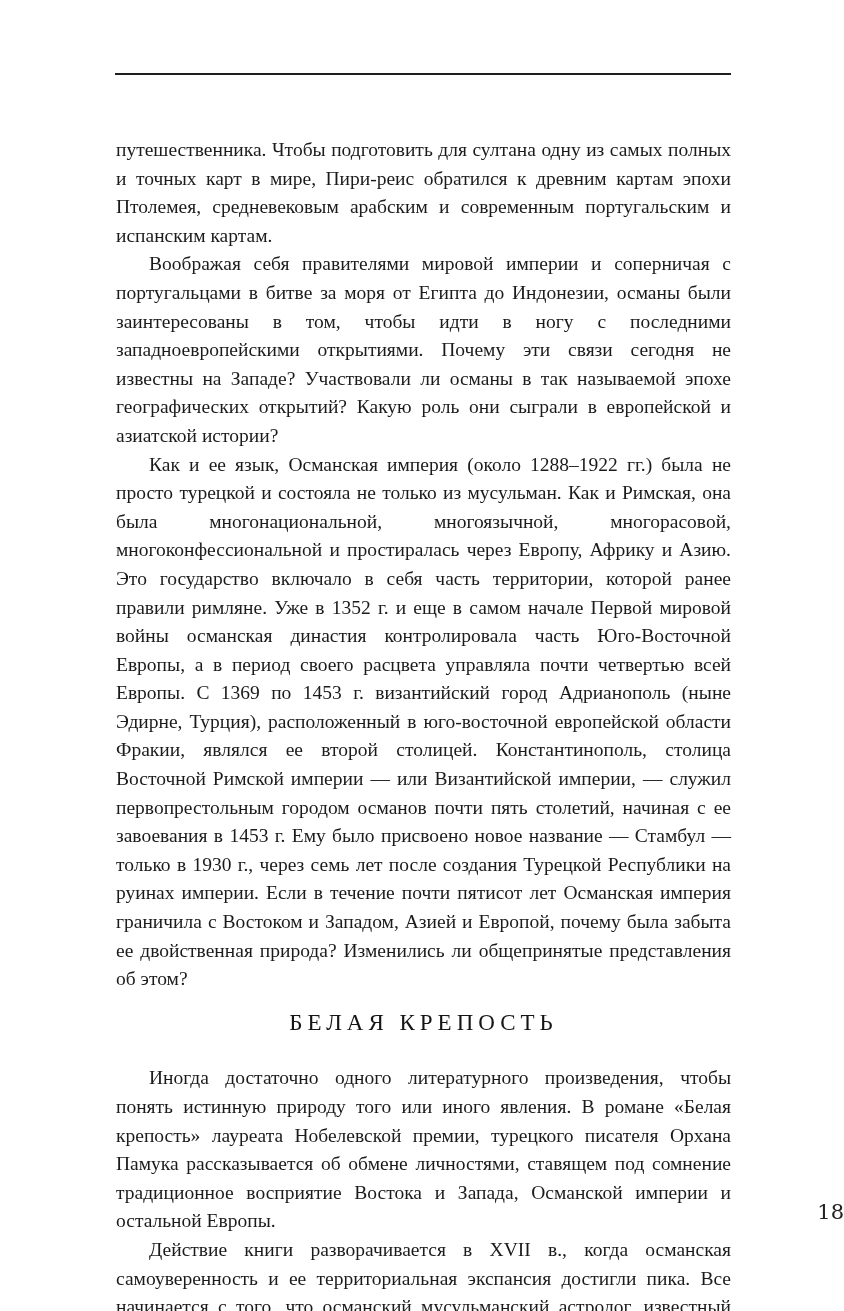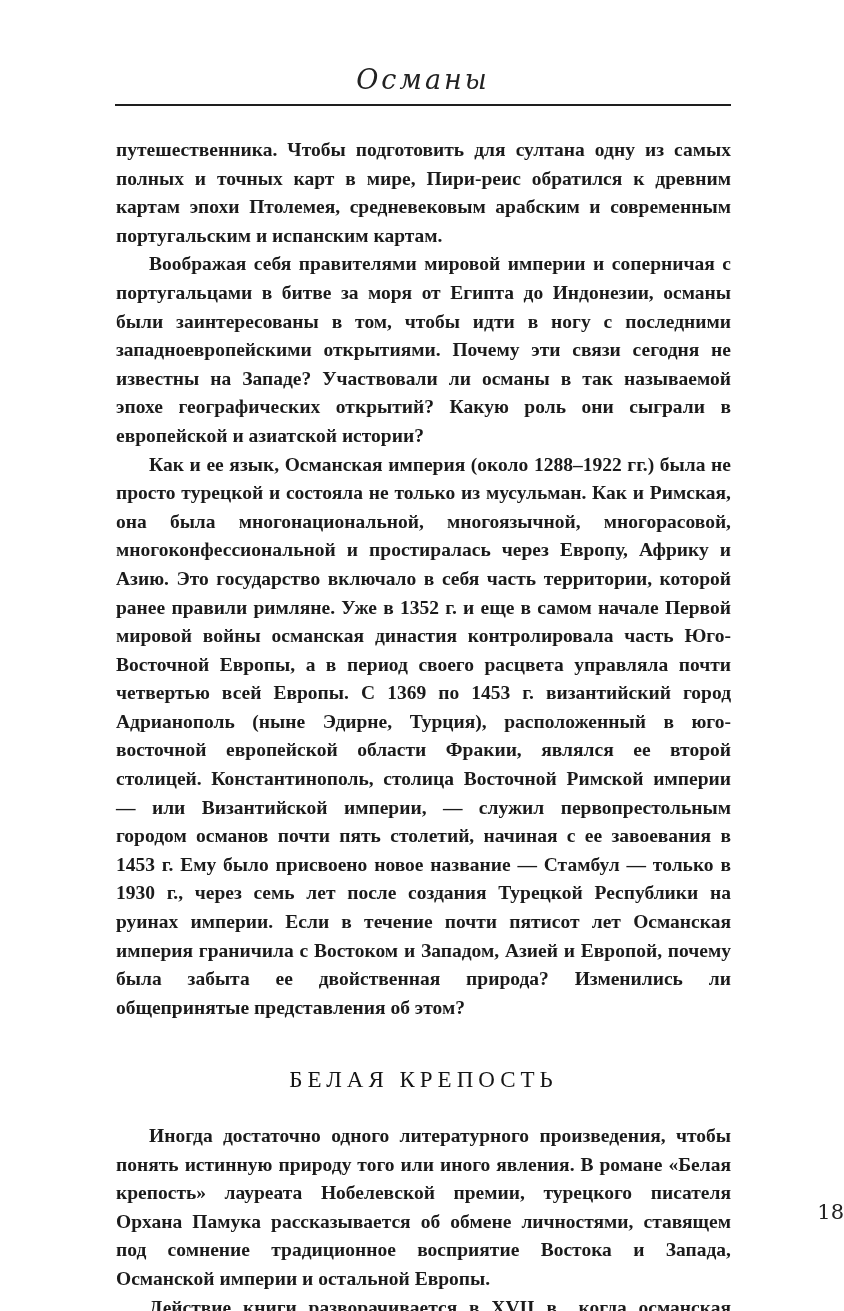--- a/index.html
+++ b/index.html
@@ -43,54 +43,52 @@
     top: 136px;
     font-family: "Liberation Serif", serif;
     font-size: 19.5px;
     line-height: 28.6px;
     text-align: justify;
     color: #1b1b1b;
   }
   .text-block p {
     margin: 0;
     text-indent: 33px;
-    font-weight: bold;
   }
   .text-block p.no-indent {
     text-indent: 0;
   }
   .section-heading {
     font-family: "Liberation Serif", serif;
     font-weight: normal;
     font-size: 23px;
     letter-spacing: 5px;
     text-align: center;
     text-indent: 0;
-    margin: 44px 0 27px 0;
+    margin: 15px 0 27px 0;
     color: #151515;
   }
   
   .page-number {
     position: absolute;
     left: 0;
     right: 0;
     top: 1200px;
     text-align: right;
     font-family: "DejaVu Serif", serif;
     font-size: 21px;
     color: #222;
   }
 </style>
 </head>
 <body>
 
 <div class="page">
 
   <header class="running-head">
-    <div class="running-head-title">Османы</div>
     <hr class="head-rule">
   </header>
 
   <main class="text-block">
     <p class="no-indent">путешественника. Чтобы подготовить для султана одну из самых полных и точных карт в мире, Пири-реис обратился к древним картам эпохи Птолемея, средневековым арабским и современным португальским и испанским картам.</p>
     <p>Воображая себя правителями мировой империи и соперничая с португальцами в битве за моря от Египта до Индонезии, османы были заинтересованы в том, чтобы идти в ногу с последними западноевропейскими открытиями. Почему эти связи сегодня не известны на Западе? Участвовали ли османы в так называемой эпохе географических открытий? Какую роль они сыграли в европейской и азиатской истории?</p>
     <p>Как и ее язык, Османская империя (около 1288–1922 гг.) была не просто турецкой и состояла не только из мусульман. Как и Римская, она была многонациональной, многоязычной, многорасовой, многоконфессиональной и простиралась через Европу, Африку и Азию. Это государство включало в себя часть территории, которой ранее правили римляне. Уже в 1352 г. и еще в самом начале Первой мировой войны османская династия контролировала часть Юго-Восточной Европы, а в период своего расцвета управляла почти четвертью всей Европы. С 1369 по 1453 г. византийский город Адрианополь (ныне Эдирне, Турция), расположенный в юго-восточной европейской области Фракии, являлся ее второй столицей. Константинополь, столица Восточной Римской империи — или Византийской империи, — служил первопрестольным городом османов почти пять столетий, начиная с ее завоевания в 1453 г. Ему было присвоено новое название — Стамбул — только в 1930 г., через семь лет после создания Турецкой Республики на руинах империи. Если в течение почти пятисот лет Османская империя граничила с Востоком и Западом, Азией и Европой, почему была забыта ее двойственная природа? Изменились ли общепринятые представления об этом?</p>
     <h2 class="section-heading">БЕЛАЯ КРЕПОСТЬ</h2>
     <p>Иногда достаточно одного литературного произведения, чтобы понять истинную природу того или иного явления. В романе «Белая крепость» лауреата Нобелевской премии, турецкого писателя Орхана Памука рассказывается об обмене личностями, ставящем под сомнение традиционное восприятие Востока и Запада, Османской империи и остальной Европы.</p>
     <p>Действие книги разворачивается в XVII в., когда османская самоуверенность и ее территориальная экспансия достигли пика. Все начинается с того, что османский мусульманский астролог, известный как Ход-</p>

